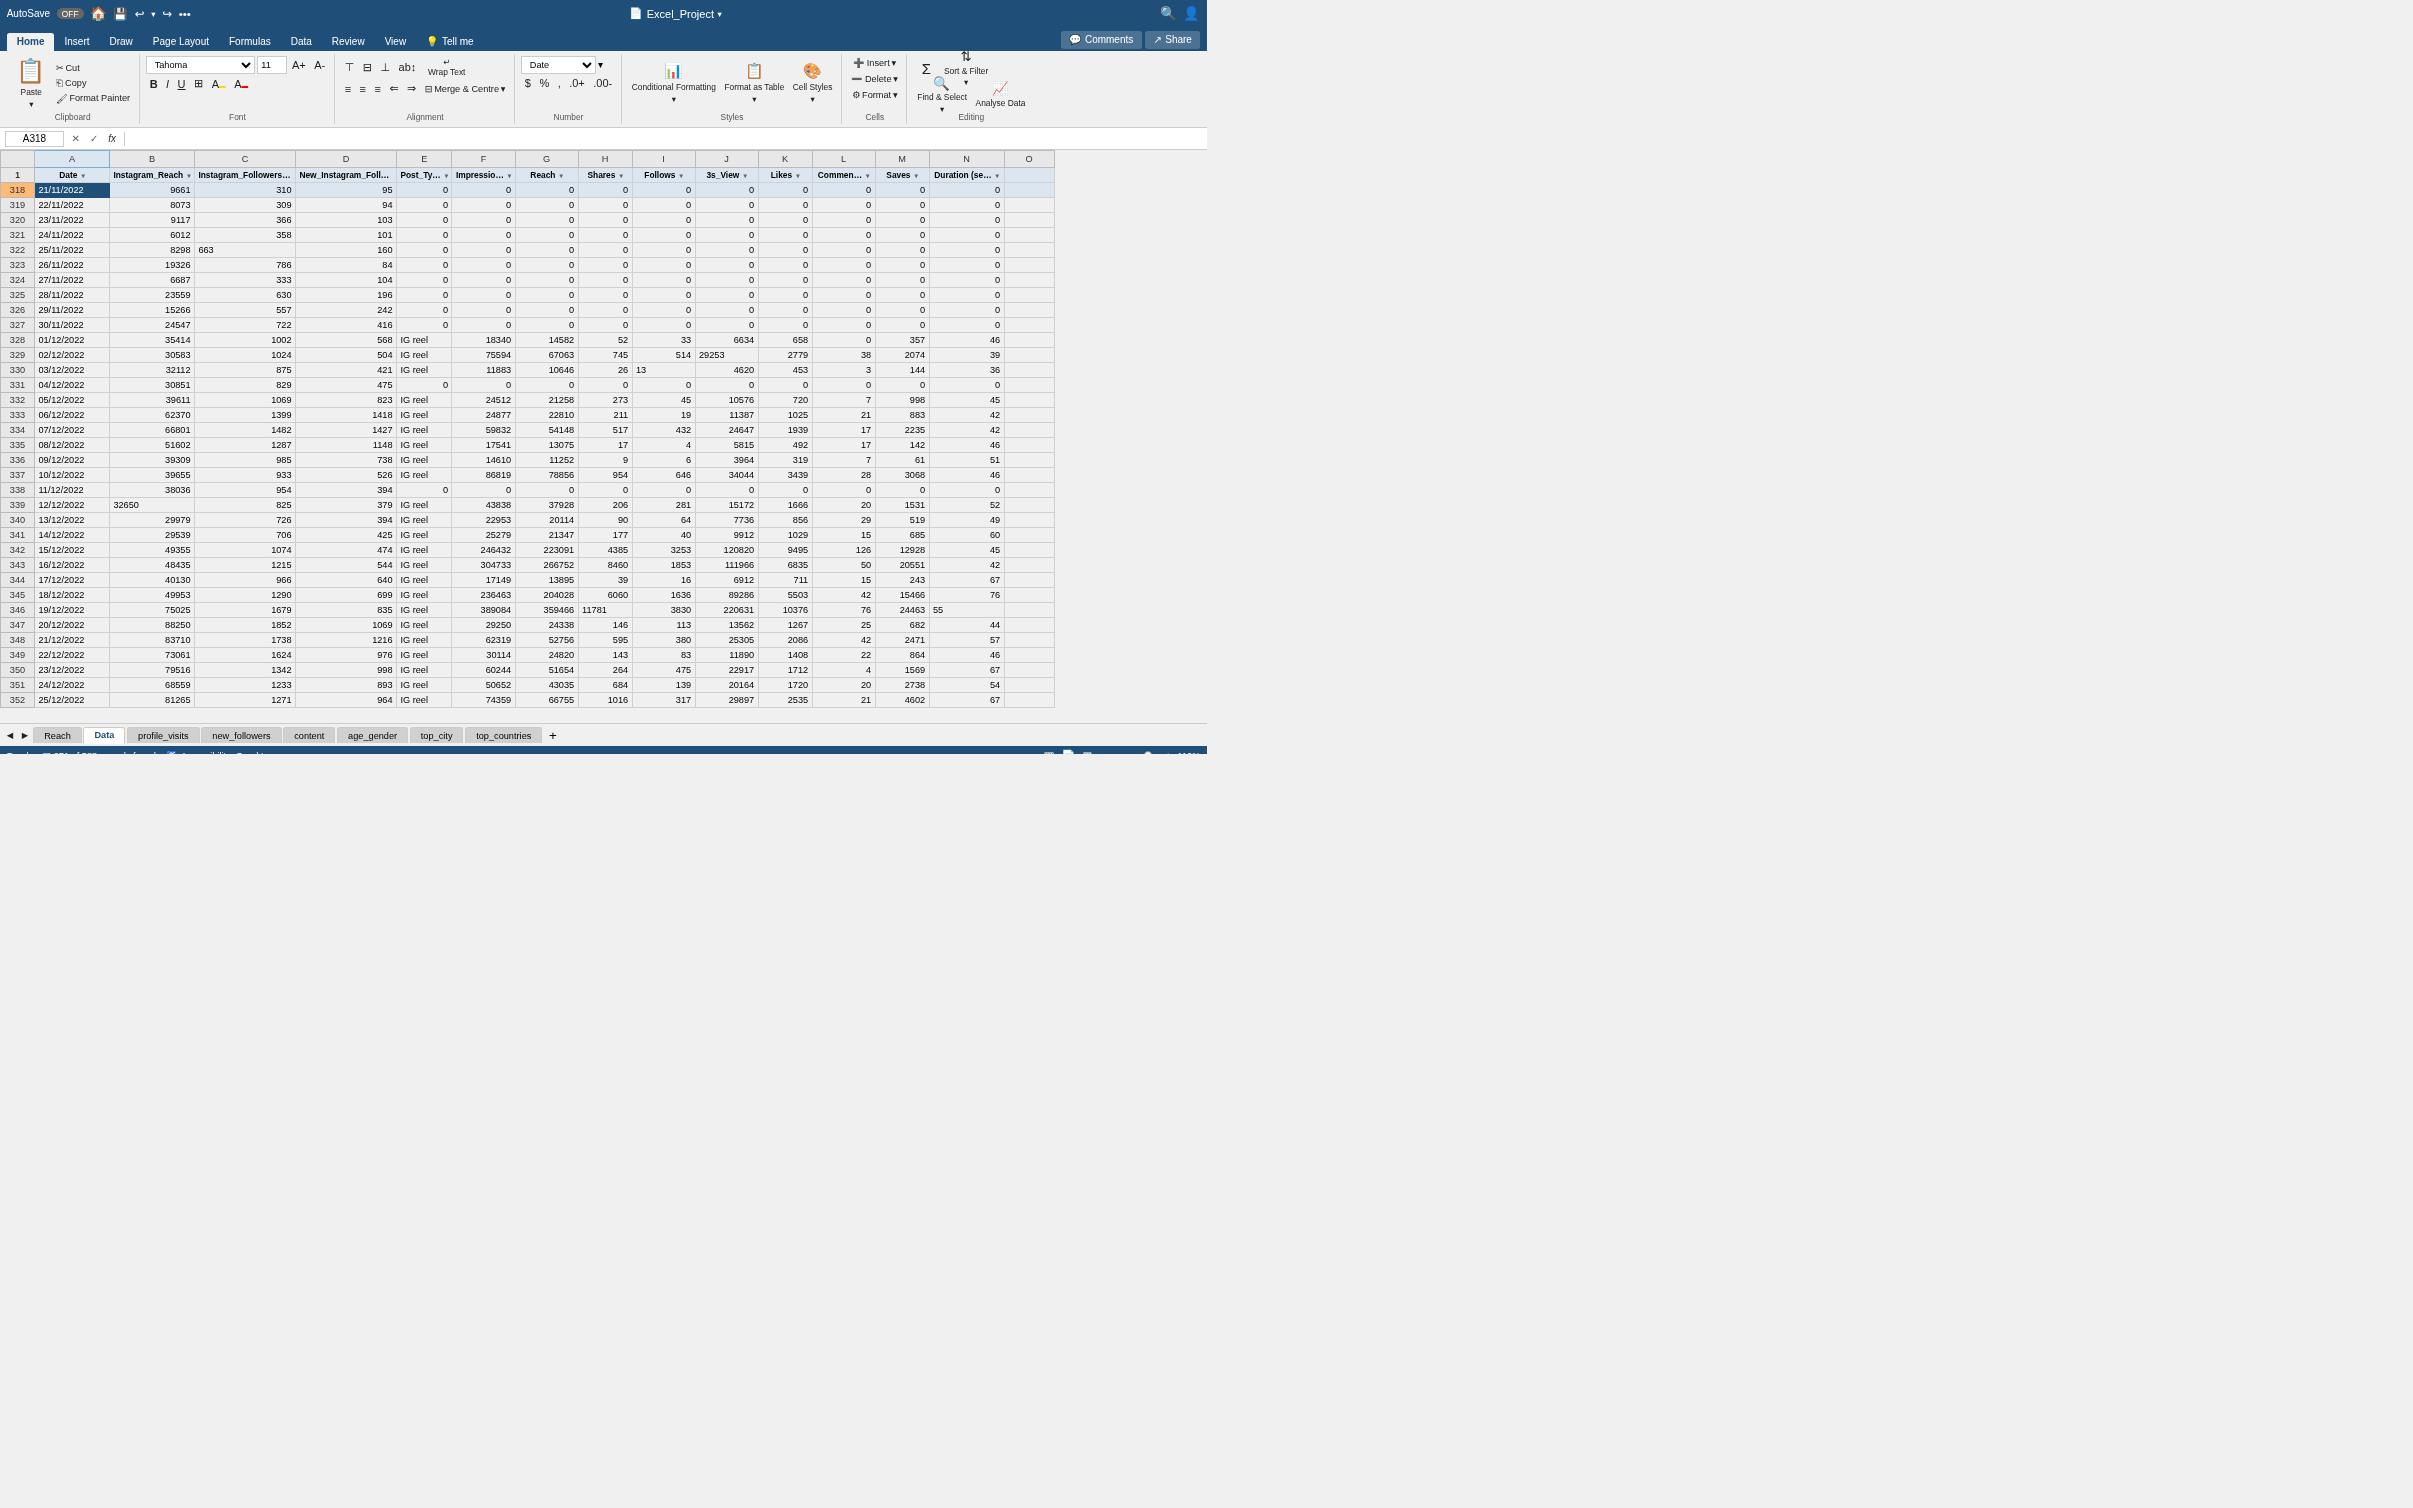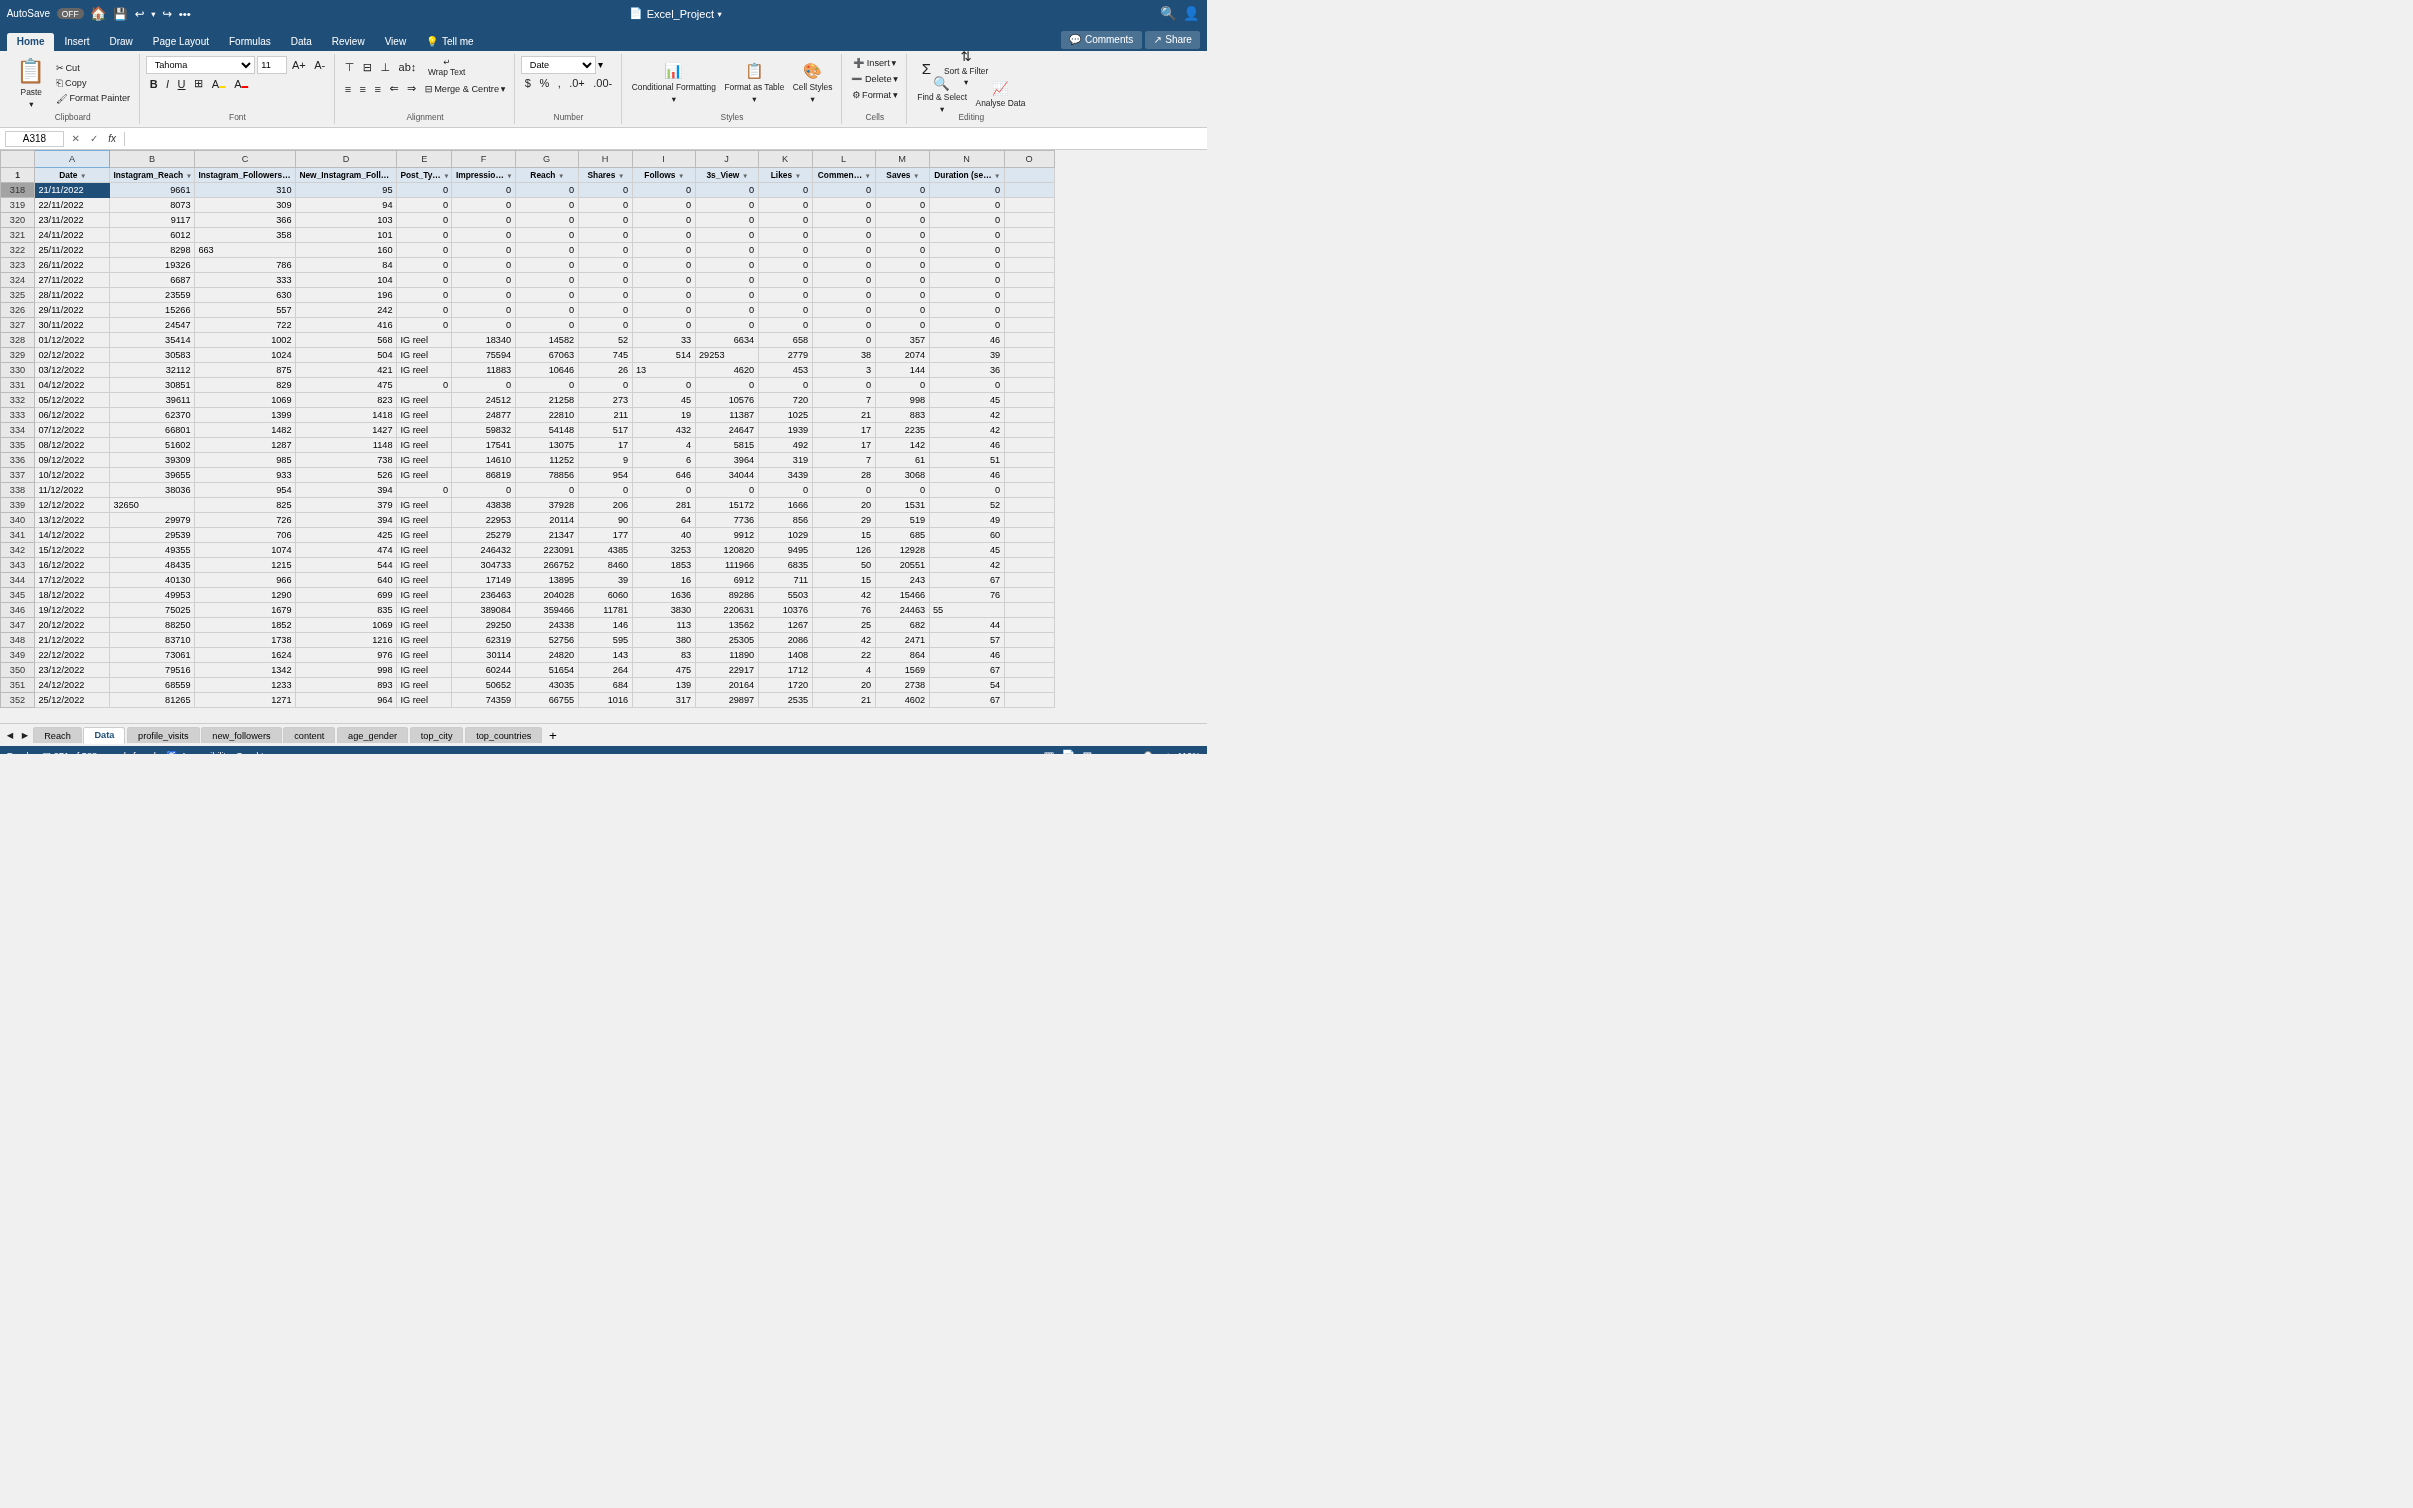--- a/index.html
+++ b/index.html
@@ -435,21 +435,21 @@
           <th style="min-width:63px;">3s_View <span class="filter-dropdown">▾</span></th>
           <th style="min-width:54px;">Likes <span class="filter-dropdown">▾</span></th>
           <th style="min-width:63px;">Commen… <span class="filter-dropdown">▾</span></th>
           <th style="min-width:54px;">Saves <span class="filter-dropdown">▾</span></th>
           <th style="min-width:75px;">Duration (se… <span class="filter-dropdown">▾</span></th>
           <th style="min-width:34px;"></th>
         </tr>
       </thead>
       <tbody id="table-body">
       <tr style="background: rgb(220, 230, 241);">
-            <th class="row-header" style="background: #a3a3a3;">318</th>
+            <th class="row-header" style="background: #fdba74;">318</th>
             <td style="background: rgb(31, 78, 121); color: white; border: 1.7px solid rgb(31, 78, 121);">21/11/2022</td>
             <td style="text-align: right;">9661</td>
             <td style="text-align: right;">310</td>
             <td style="text-align: right;">95</td>
             <td style="text-align: right;">0</td>
             <td style="text-align: right;">0</td>
             <td style="text-align: right;">0</td>
             <td style="text-align: right;">0</td>
             <td style="text-align: right;">0</td>
             <td style="text-align: right;">0</td>
@@ -947,21 +947,21 @@
           </tr>
           <tr class="data-row">
             <th class="row-header">346</th>
             <td>19/12/2022</td>
             <td style="text-align: right;">75025</td>
             <td style="text-align: right;">1679</td>
             <td style="text-align: right;">835</td>
             <td>IG reel</td>
             <td style="text-align: right;">389084</td>
             <td style="text-align: right;">359466</td>
-            <td style="text-align: right; margin-left: 36px;">11781</td>
+            <td style="text-align: left; margin-left: 36px;">11781</td>
             <td style="text-align: right;">3830</td>
             <td style="text-align: right;">220631</td>
             <td style="text-align: right;">10376</td>
             <td style="text-align: right;">76</td>
             <td style="text-align: right;">24463</td>
             <td style="text-align: left;">55</td>
             <td></td>
           </tr>
           <tr class="data-row">
             <th class="row-header">347</th>

